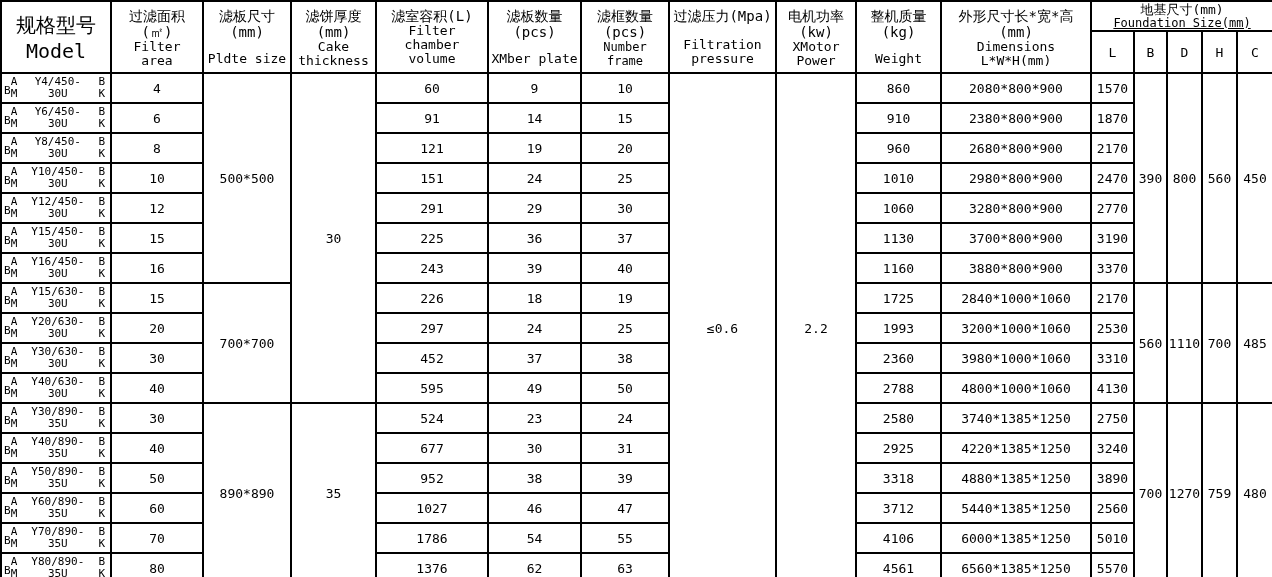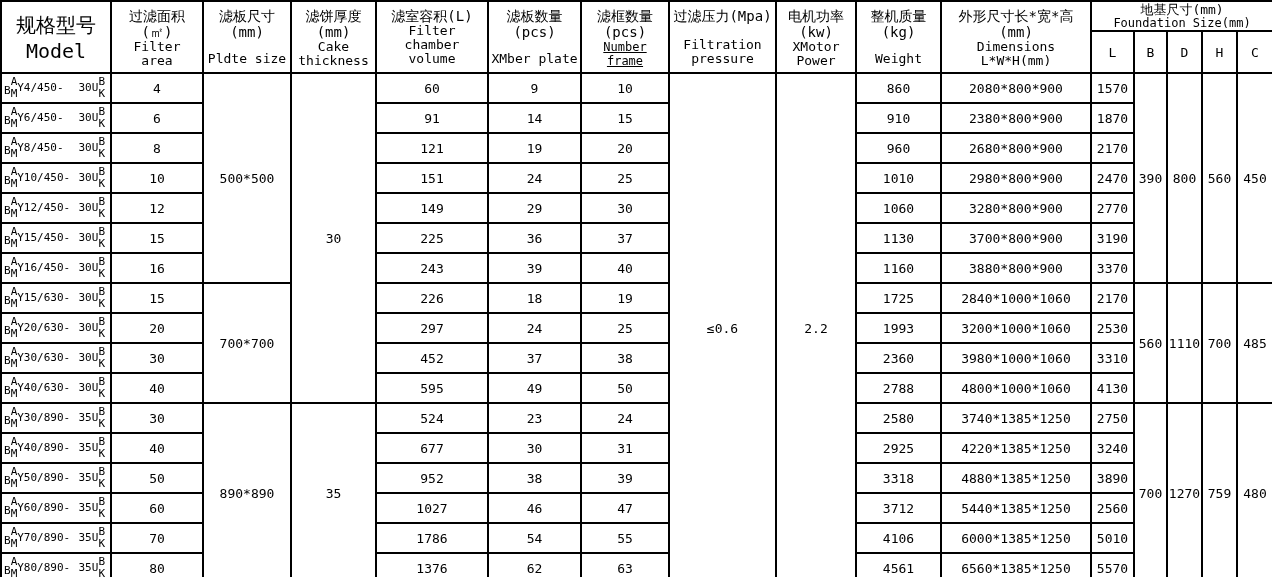--- a/index.html
+++ b/index.html
@@ -19,37 +19,37 @@
   }
   thead tr.h1{height:30px;}
   thead tr.h2{height:42px;}
   tbody tr{height:29px;}
   .hcell{
     display:flex;flex-direction:column;justify-content:space-between;
     height:64px;padding:3px 2px;box-sizing:border-box;
   }
   .hzh{font-size:14px;line-height:16px;}
   .hen{font-size:13px;line-height:14px;white-space:pre-line;}
-  .hen.small{font-size:12px;text-decoration:underline;}
+  .hen.small{font-size:12px;}
   .hsingle{font-size:20px;}
   .fnd-zh{font-size:13px;line-height:14px;}
-  .fnd-en{font-size:12px;line-height:13px;}
+  .fnd-en{font-size:12px;line-height:13px;text-decoration:underline;}
   .sub{font-size:13px;}
   td.data{font-size:13px;}
   td.model{padding:0;}
   .model-cell{
     display:flex;justify-content:space-between;align-items:stretch;
     height:100%;padding:1px 5px 1px 2px;box-sizing:border-box;
     font-size:11px;line-height:12px;
   }
   .m-pre{align-self:center;margin-top:5px;}
   .m-stack{display:flex;flex-direction:column;justify-content:space-between;padding:1px 0;}
   .m-stack i,.m-name i{font-style:normal;display:block;}
   .m-name{
-    display:flex;flex-direction:row;justify-content:space-between;
+    display:flex;flex-direction:column;justify-content:space-between;
     align-items:center;flex:1;padding:1px 0;
   }
 </style>
 </head>
 <body>
 
 <table>
   <colgroup>
     <col style="width:110px">
       <col style="width:92px">
@@ -275,21 +275,21 @@
               <i>Y12/450-</i>
               <i>30U</i>
             </span>
             <span class="m-stack">
               <i>B</i>
               <i>K</i>
             </span>
           </div>
         </td>
         <td class="data">12</td>
-        <td class="data">149</td>
+        <td class="data">291</td>
         <td class="data">29</td>
         <td class="data">30</td>
         <td class="data">1060</td>
         <td class="data">3280*800*900</td>
         <td class="data">2770</td>
       </tr>
       <tr>
         <td class="data model">
           <div class="model-cell">
             <span class="m-pre">B</span>

